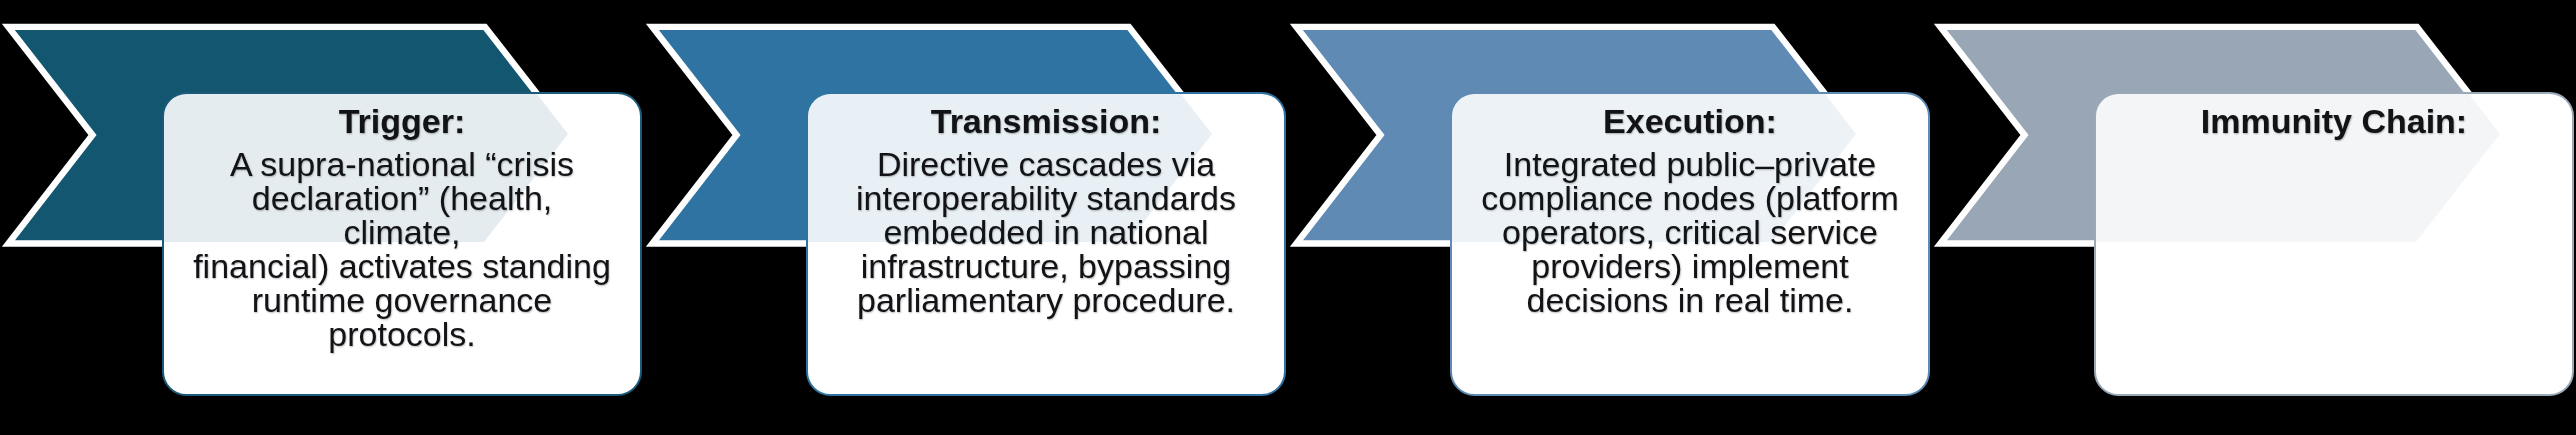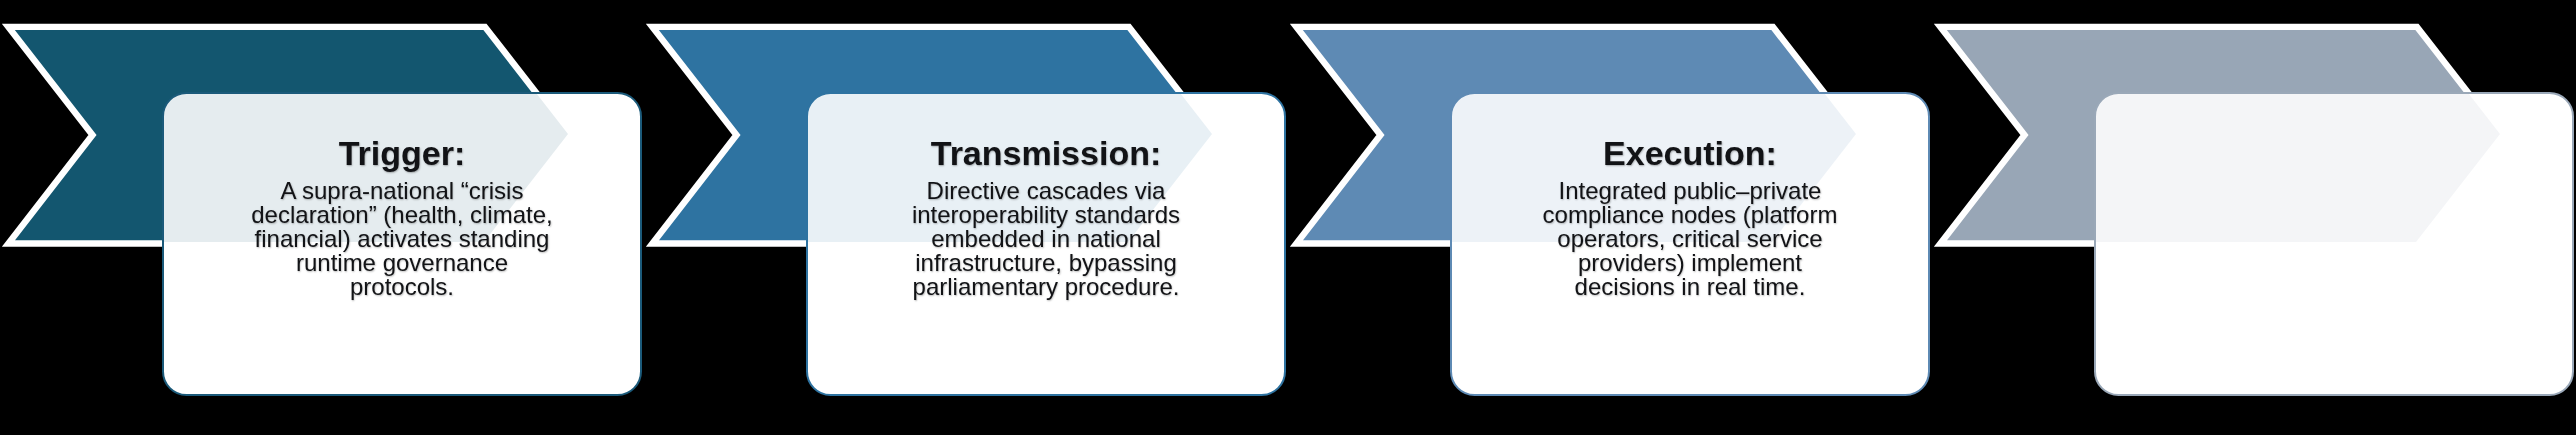--- a/index.html
+++ b/index.html
@@ -39,34 +39,34 @@
   .tint {
     position: absolute;
     inset: 0;
     opacity: 0.11;
     clip-path: polygon(-157px -68px, 320px -68px, 404px 40px, 320px 148px, -157px 148px, -72px 40px);
     z-index: 0;
   }
   .card-text {
     position: absolute;
     inset: 0;
-    padding: 40px 28px 0;
+    padding: 8px 28px 0;
     text-align: center;
     color: #121316;
     z-index: 1;
   }
   .card-title {
     font-size: 34px;
     font-weight: bold;
     line-height: 1.15;
     margin-bottom: 5.8px;
     text-shadow: 0.6px 1.2px 1.8px rgba(0,0,0,0.30);
   }
   .card-body {
-    font-size: 24px;
+    font-size: 34px;
     line-height: 1.0;
     white-space: pre-line;
     text-shadow: 0.6px 1.2px 1.8px rgba(0,0,0,0.28);
   }
 </style>
 </head>
 <body>
 
 <div class="canvas">
 
@@ -121,18 +121,19 @@
     </div>
   </div>
 
   <div class="step" style="left:1932px">
     <svg class="chevron-svg" width="644" height="292" viewBox="0 0 1102 500">
       <polygon points="14,46 830,46 974,231 830,417 14,417 158,231" stroke="#FFFFFF" stroke-width="11" stroke-linejoin="miter" fill="#98A6B6"></polygon>
     </svg>
     <div class="card" style="border-color: rgb(154, 168, 184);">
       <div class="tint" style="background-color: rgb(152, 166, 182);"></div>
       <div class="card-text">
+        <div class="card-title">Immunity Chain:</div>
       </div>
     </div>
   </div>
 
 </div>
 
 
 </body></html>

